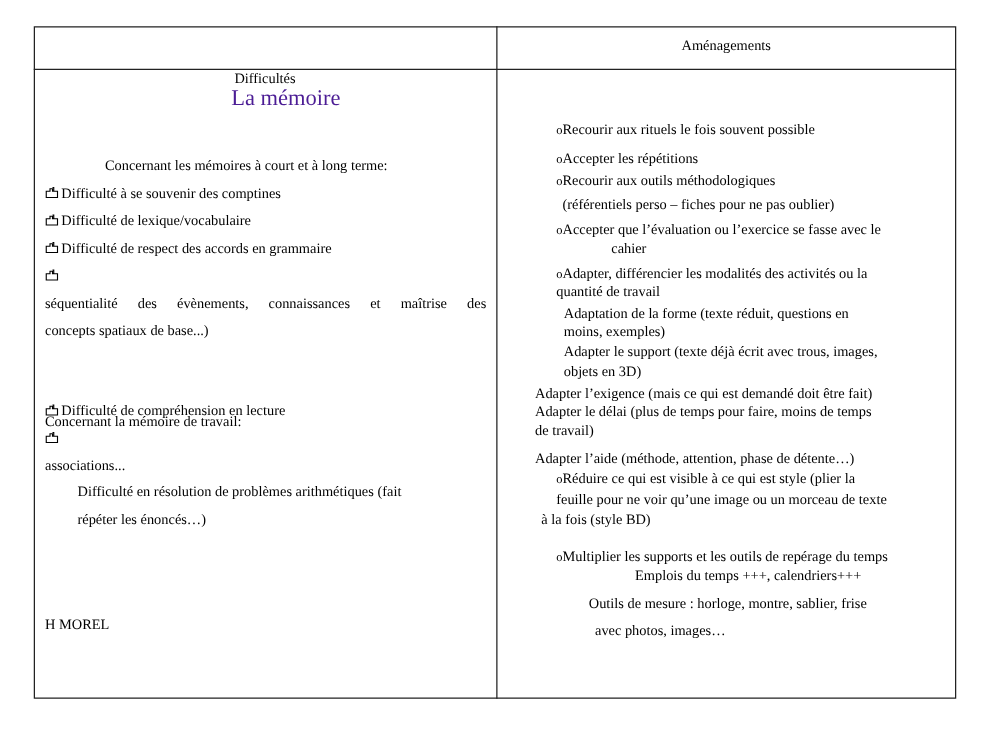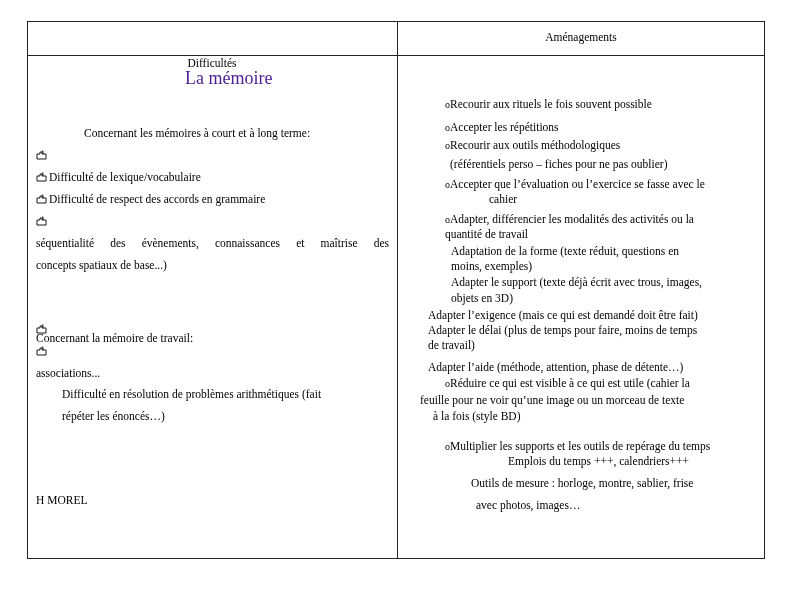--- a/index.html
+++ b/index.html
@@ -30,21 +30,21 @@
 <div class="hdr" style="left:27px; top:31px; width:370px;margin-top:25px;">Difficultés</div>
 <div class="hdr" style="left:397px; top:30px; width:368px;">Aménagements</div>
 
 <div class="t red" style="left:185px; top:68px;">La mémoire</div>
 
 <div class="t" style="left:36px; top:126px;margin-left:48px;">Concernant les mémoires à court et à long terme:</div>
 
 <div class="t" style="left:36px; top:148px;">
   <span class="icon"><svg width="12" height="10" viewBox="0 0 12 10">
         <path d="M1 9 L1 4 L4 4 L4 2 L6 2 L6 4 L10 4 L10 9 Z M6 1 L7 1 L7 4" fill="none" stroke="#000" stroke-width="0.9"></path>
-      </svg></span>
+      </svg></span><span>Difficulté à se souvenir des comptines</span>
 </div>
 <div class="t" style="left:36px; top:170px;">
   <span class="icon"><svg width="12" height="10" viewBox="0 0 12 10">
         <path d="M1 9 L1 4 L4 4 L4 2 L6 2 L6 4 L10 4 L10 9 Z M6 1 L7 1 L7 4" fill="none" stroke="#000" stroke-width="0.9"></path>
       </svg></span><span>Difficulté de lexique/vocabulaire</span>
 </div>
 <div class="t" style="left:36px; top:192px;">
   <span class="icon"><svg width="12" height="10" viewBox="0 0 12 10">
         <path d="M1 9 L1 4 L4 4 L4 2 L6 2 L6 4 L10 4 L10 9 Z M6 1 L7 1 L7 4" fill="none" stroke="#000" stroke-width="0.9"></path>
       </svg></span><span>Difficulté de respect des accords en grammaire</span>
@@ -55,21 +55,21 @@
       </svg></span>
 </div>
 <div class="t just" style="left:36px; top:236px; width:353px;">séquentialité des évènements, connaissances et maîtrise des</div>
 <div class="t" style="left:36px; top:258px;">concepts spatiaux de base...)</div>
 
 <div class="t" style="left:36px; top:300px;margin-top:31px;">Concernant la mémoire de travail:</div>
 
 <div class="t" style="left:36px; top:322px;">
   <span class="icon"><svg width="12" height="10" viewBox="0 0 12 10">
         <path d="M1 9 L1 4 L4 4 L4 2 L6 2 L6 4 L10 4 L10 9 Z M6 1 L7 1 L7 4" fill="none" stroke="#000" stroke-width="0.9"></path>
-      </svg></span>
+      </svg></span><span>Difficulté de compréhension en lecture</span>
 </div>
 <div class="t just" style="left:36px; top:344px; width:353px;">
   <span class="icon"><svg width="12" height="10" viewBox="0 0 12 10">
         <path d="M1 9 L1 4 L4 4 L4 2 L6 2 L6 4 L10 4 L10 9 Z M6 1 L7 1 L7 4" fill="none" stroke="#000" stroke-width="0.9"></path>
       </svg></span>
 </div>
 <div class="t" style="left:36px; top:366px;">associations...</div>
 <div class="t" style="left:62px; top:387px;">Difficulté en résolution de problèmes arithmétiques (fait</div>
 <div class="t" style="left:62px; top:409px;">répéter  les énoncés…)</div>
 
@@ -84,19 +84,19 @@
 <div class="t" style="left:445px; top:212px;"><span class="circ">o</span><span>Adapter, différencier les modalités des activités ou la</span></div>
 <div class="t" style="left:445px; top:227px;">quantité de travail</div>
 <div class="t" style="left:451px; top:244px;">Adaptation de la forme (texte réduit, questions en</div>
 <div class="t" style="left:451px; top:259px;">moins, exemples)</div>
 <div class="t" style="left:451px; top:275px;">Adapter le support (texte déjà écrit avec trous, images,</div>
 <div class="t" style="left:451px; top:291px;">objets en 3D)</div>
 <div class="t" style="left:428px; top:308px;">Adapter l’exigence (mais ce qui est demandé doit être fait)</div>
 <div class="t" style="left:428px; top:323px;">Adapter le délai (plus de temps pour faire, moins de temps</div>
 <div class="t" style="left:428px; top:338px;">de travail)</div>
 <div class="t" style="left:428px; top:360px;">Adapter l’aide (méthode, attention, phase de détente…)</div>
-<div class="t" style="left:445px; top:376px;"><span class="circ">o</span><span>Réduire ce qui est visible à ce qui est utile (cahier la</span></div>
-<div class="t" style="left:420px; top:393px;">feuille pour ne voir qu’une image ou un morceau de texte</div>
+<div class="t" style="left:445px; top:376px;"><span class="circ">o</span><span>Réduire ce qui est visible à ce qui est style (plier la</span></div>
+<div class="t" style="left:445px; top:393px;">feuille pour ne voir qu’une image ou un morceau de texte</div>
 <div class="t" style="left:433px; top:409px;font-family:Liberation Serif, serif;">à la fois (style BD)</div>
 <div class="t" style="left:445px; top:439px;"><span class="circ">o</span><span>Multiplier les supports et les outils de repérage du temps</span></div>
 <div class="t" style="left:508px; top:454px;">Emplois du temps +++, calendriers+++</div>
 <div class="t" style="left:471px; top:476px;">Outils de mesure : horloge, montre, sablier, frise</div>
 <div class="t" style="left:476px; top:498px;">avec photos, images…</div>
 
 </body></html>

